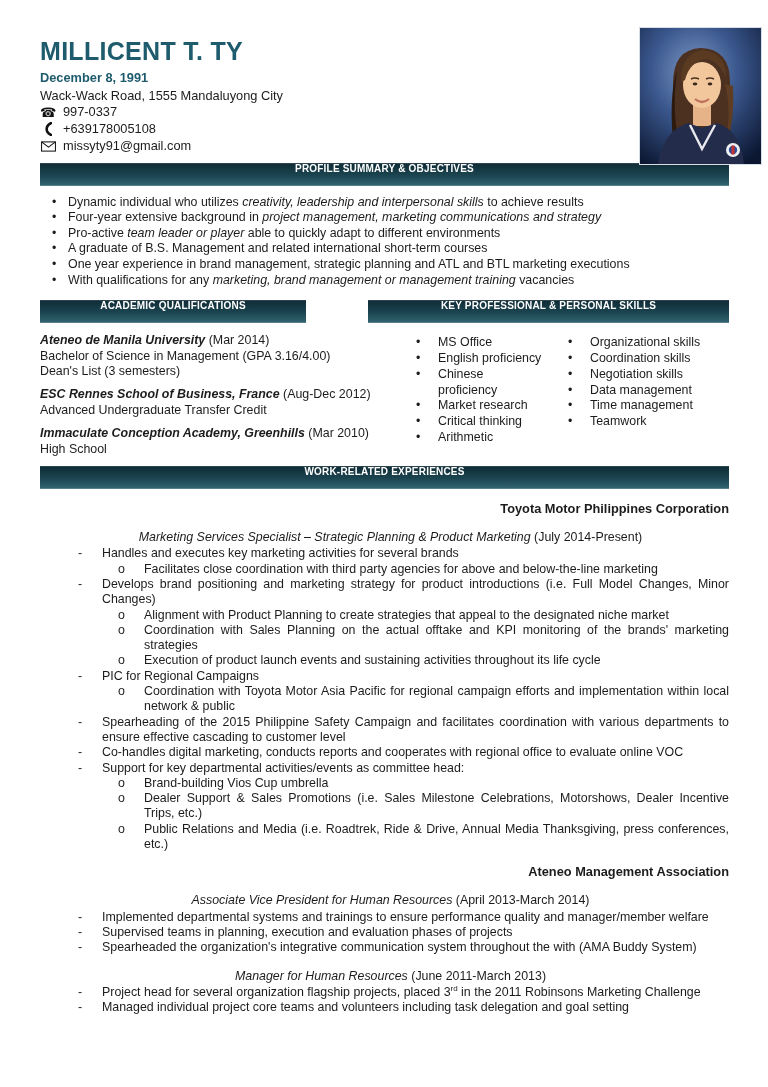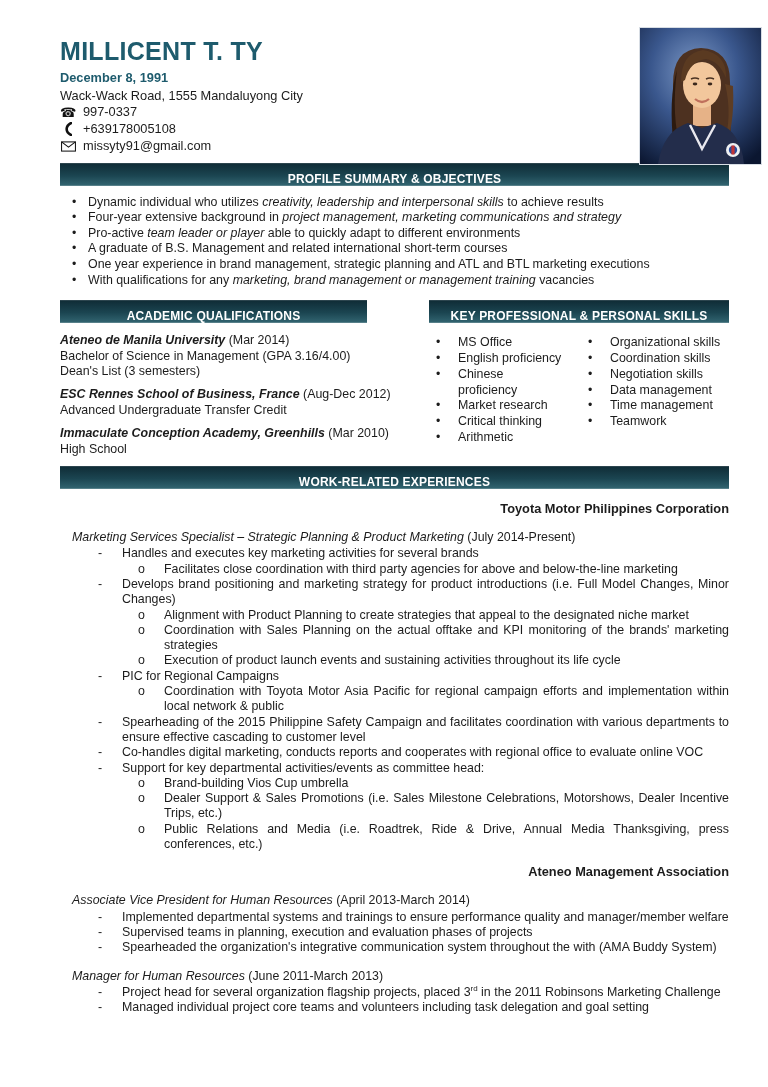--- a/index.html
+++ b/index.html
@@ -1,47 +1,47 @@
 <!DOCTYPE html>
 <html style="--accent: #1e5b6d;"><head>
 <meta charset="utf-8">
 <style>
   html,body{margin:0;padding:0;background:#ffffff;}
   .page{
     width:768px;height:1087px;box-sizing:border-box;position:relative;overflow:hidden;
     background:#ffffff;color:#1c1c1c;
     font-family:"Liberation Sans","DejaVu Sans",sans-serif;
-    padding:38px 39px 0 60px;
+    padding:38px 39px 0 40px;
   }
   .it{font-style:italic;}
   .b{font-weight:bold;font-style:italic;}
 
   
   .header{position:relative;}
   .name{margin:0 0 5px 0;font-size:25px;line-height:27px;font-weight:bold;
         color:var(--accent,#1e5b6d);letter-spacing:0.3px;}
   .birth{font-size:12.8px;line-height:16px;font-weight:bold;color:var(--accent,#1e5b6d);margin-bottom:2px;}
   .addr{font-size:12.8px;line-height:16.2px;}
   .contact{font-size:12.8px;line-height:16.8px;display:flex;align-items:center;gap:7px;}
   .cicon{width:16px;display:inline-flex;justify-content:center;align-items:center;color:#111;}
   .cicon svg{display:block;}
   .phone-glyph{font-size:13px;line-height:1;}
   .photo{position:absolute;top:-10px;right:-32px;width:121px;height:136px;outline:1px solid #d7dde4;}
   .photo svg{display:block;}
 
   
   .banner{
-    height:23px;display:flex;align-items:flex-end;justify-content:center;
+    height:23px;display:flex;align-items:flex-start;justify-content:center;
     background:linear-gradient(180deg,#0f2b35 0%,#1b4551 55%,#336672 100%);
     box-shadow:inset 0 1px 0 rgba(255,255,255,0.12), inset 0 -1px 0 rgba(255,255,255,0.18);
-    color:#fff;font-weight:bold;font-size:12px;letter-spacing:0.2px;
+    color:#fff;font-weight:bold;font-size:10px;letter-spacing:0.2px;
   }
   .banner-full{margin-top:8px;}
   .banner-row{display:flex;margin-top:12px;}
-  .banner-acad{width:307px;}
+  .banner-acad{width:266px;}
   .banner-gap{width:62px;}
   .banner-skills{width:312px;flex:1;}
 
   
   .profile-list{list-style:none;margin:9px 0 0 0;padding:0;font-size:12.4px;}
   .pb-item{display:flex;line-height:15.6px;padding-left:12px;}
   .pb-item .marker{width:16px;flex-shrink:0;}
   .pb-text{flex:1;}
 
   
@@ -53,21 +53,21 @@
   .skills ul{list-style:none;margin:0;padding:0;}
   .skills-left{width:152px;}
   .skills-right{flex:1;}
   .skill-item{display:flex;line-height:15.8px;padding-left:8px;}
   .skill-item .marker{width:22px;flex-shrink:0;}
   .skill-text{white-space:pre-line;}
 
   
   .work{font-size:12.4px;}
   .company{font-size:12.8px;font-weight:bold;text-align:right;margin-top:11px;line-height:17px;}
-  .role{margin:13px 0 1px 12px;line-height:15.4px;}
+  .role{margin:13px 0 1px 12px;line-height:15.4px;text-align:center;}
   .item{display:flex;line-height:15.3px;}
   .item .imarker{flex-shrink:0;}
   .lvl1{padding-left:38px;}
   .lvl1 .imarker{width:24px;}
   .lvl2{padding-left:78px;}
   .lvl2 .imarker{width:26px;}
   .itext{flex:1;text-align:justify;}
   sup{font-size:8px;line-height:0;}
 </style>
 </head>

